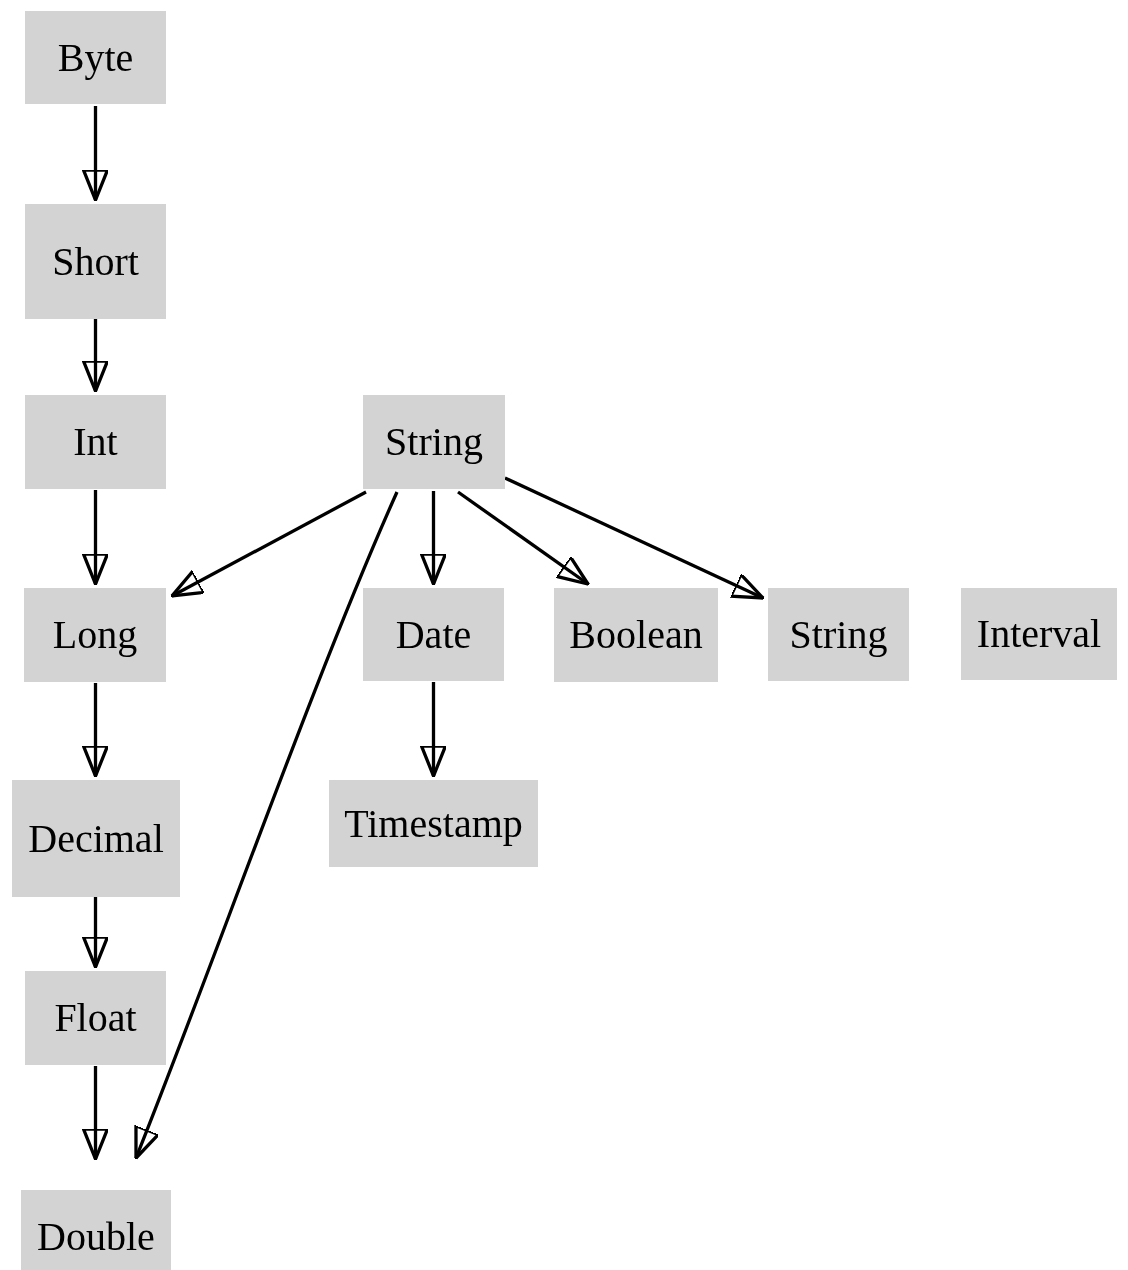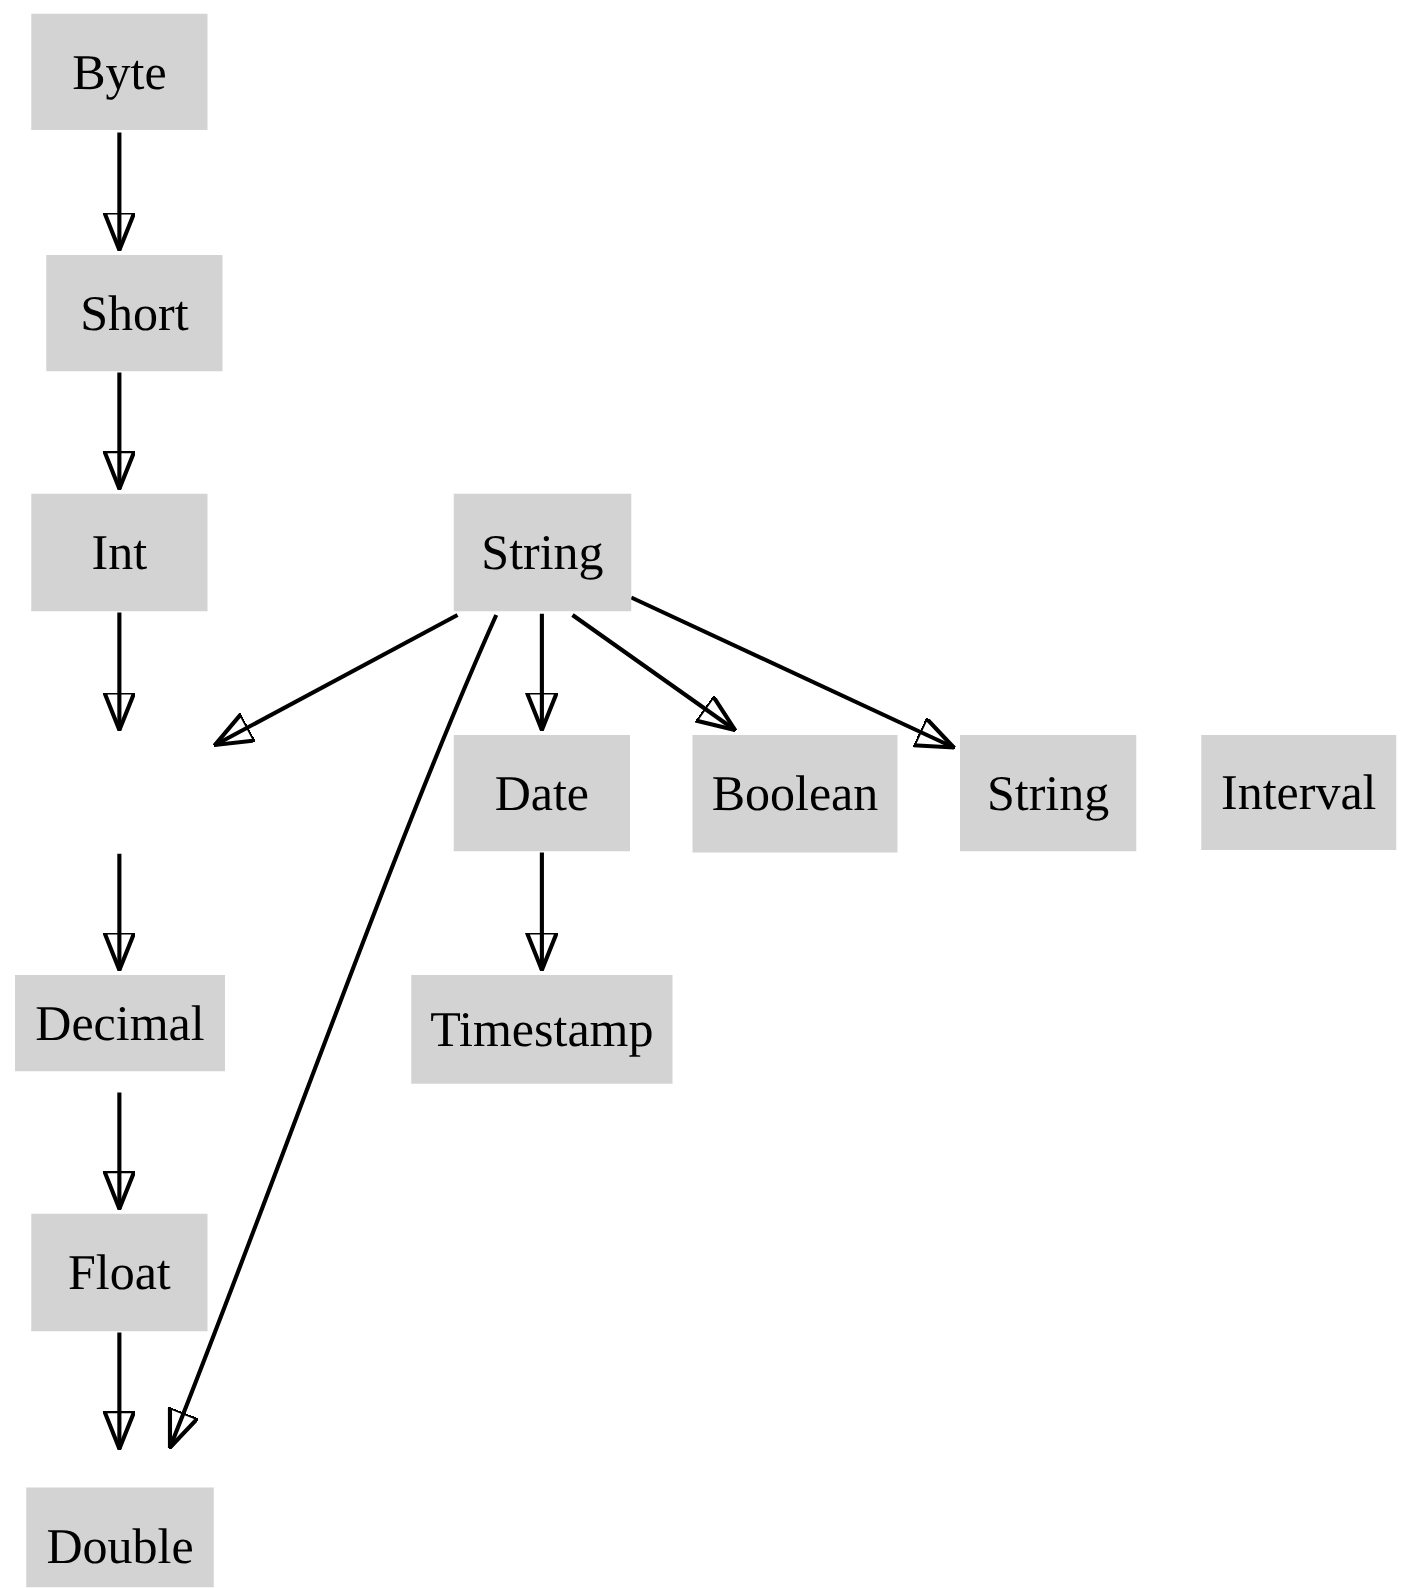--- a/index.html
+++ b/index.html
@@ -35,24 +35,24 @@
     display: flex;
     align-items: center;
     justify-content: center;
     font-size: 40px;
     line-height: 1;
     white-space: nowrap;
     box-sizing: border-box;
   }
   
   .n-byte      { left: 25px;  top: 11px;   width: 141px; height: 93px; }
-  .n-short     { left: 25px;  top: 204px;  width: 141px; height: 93px; margin-left: 12px; }
+  .n-short     { left: 25px;  top: 204px;  width: 141px; height: 115px; }
   .n-int       { left: 25px;  top: 395px;  width: 141px; height: 94px; }
   .n-long      { left: 24px;  top: 588px;  width: 142px; height: 94px; }
-  .n-decimal   { left: 12px;  top: 780px;  width: 168px; height: 77px; }
+  .n-decimal   { left: 12px;  top: 780px;  width: 168px; height: 117px; }
   .n-float     { left: 25px;  top: 971px;  width: 141px; height: 94px; }
   .n-double    { left: 21px;  top: 1163px; width: 150px; height: 94px; margin-top: 27px; }
   .n-string    { left: 363px; top: 395px;  width: 142px; height: 94px; }
   .n-date      { left: 363px; top: 588px;  width: 141px; height: 93px; }
   .n-boolean   { left: 554px; top: 588px;  width: 164px; height: 94px; justify-content: center; }
   .n-binary    { left: 768px; top: 588px;  width: 141px; height: 93px; }
   .n-interval  { left: 961px; top: 588px;  width: 156px; height: 92px; }
   .n-timestamp { left: 329px; top: 780px;  width: 209px; height: 87px; }
 </style>
 </head>
@@ -82,20 +82,23 @@
 
   <div class="node n-byte">
     <span>Byte</span>
   </div>
   <div class="node n-short">
     <span>Short</span>
   </div>
   <div class="node n-int">
     <span>Int</span>
   </div>
+  <div class="node n-long">
+    <span>Long</span>
+  </div>
   <div class="node n-decimal">
     <span>Decimal</span>
   </div>
   <div class="node n-float">
     <span>Float</span>
   </div>
   <div class="node n-double">
     <span>Double</span>
   </div>
   <div class="node n-string">

